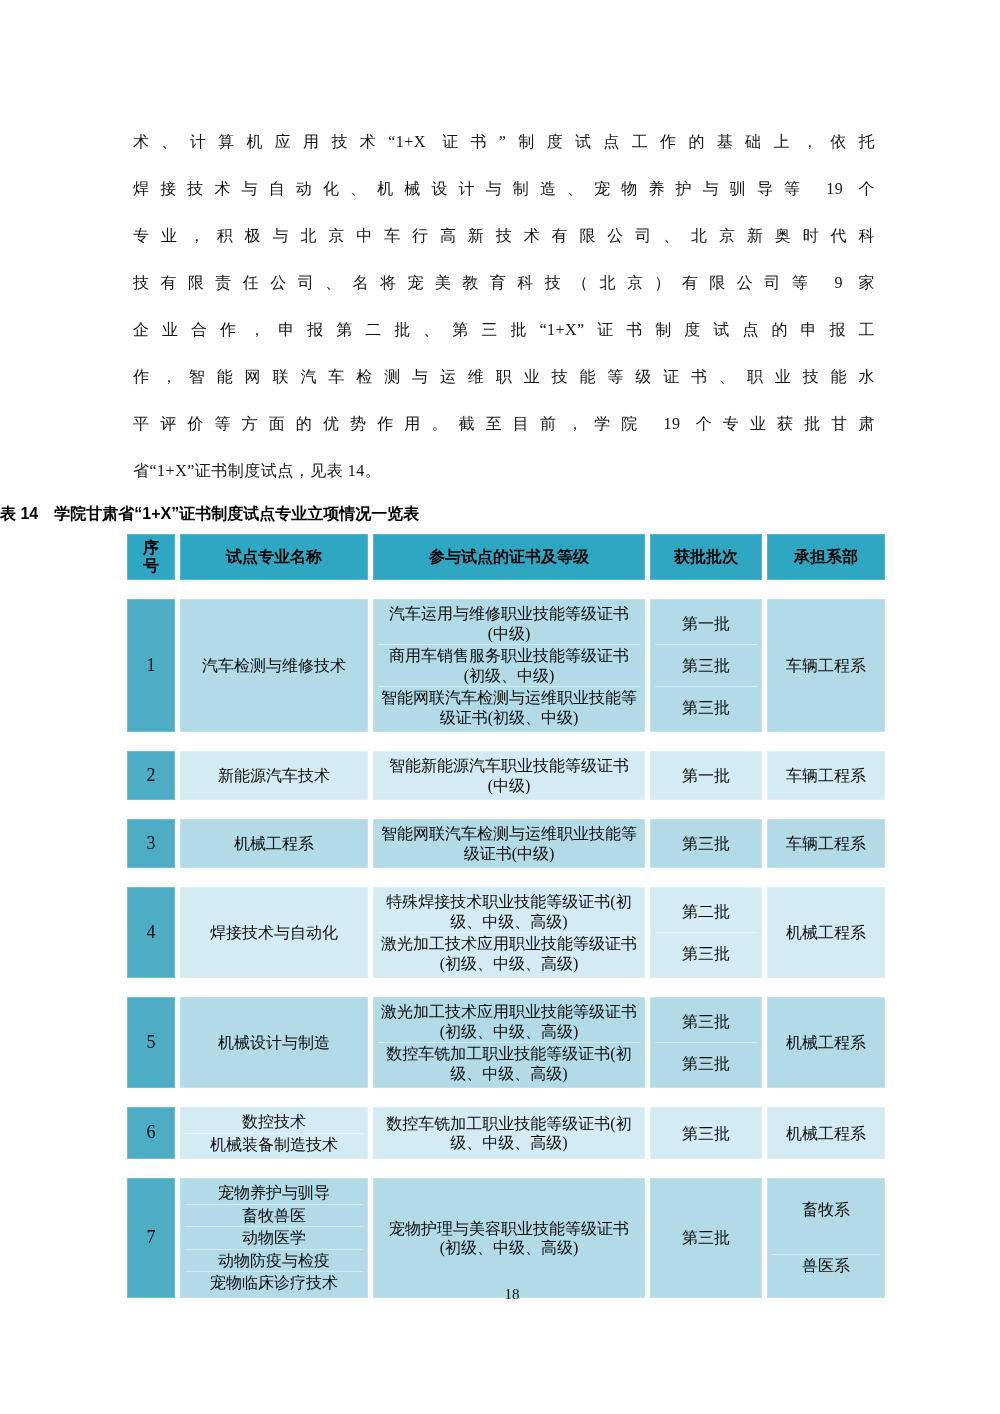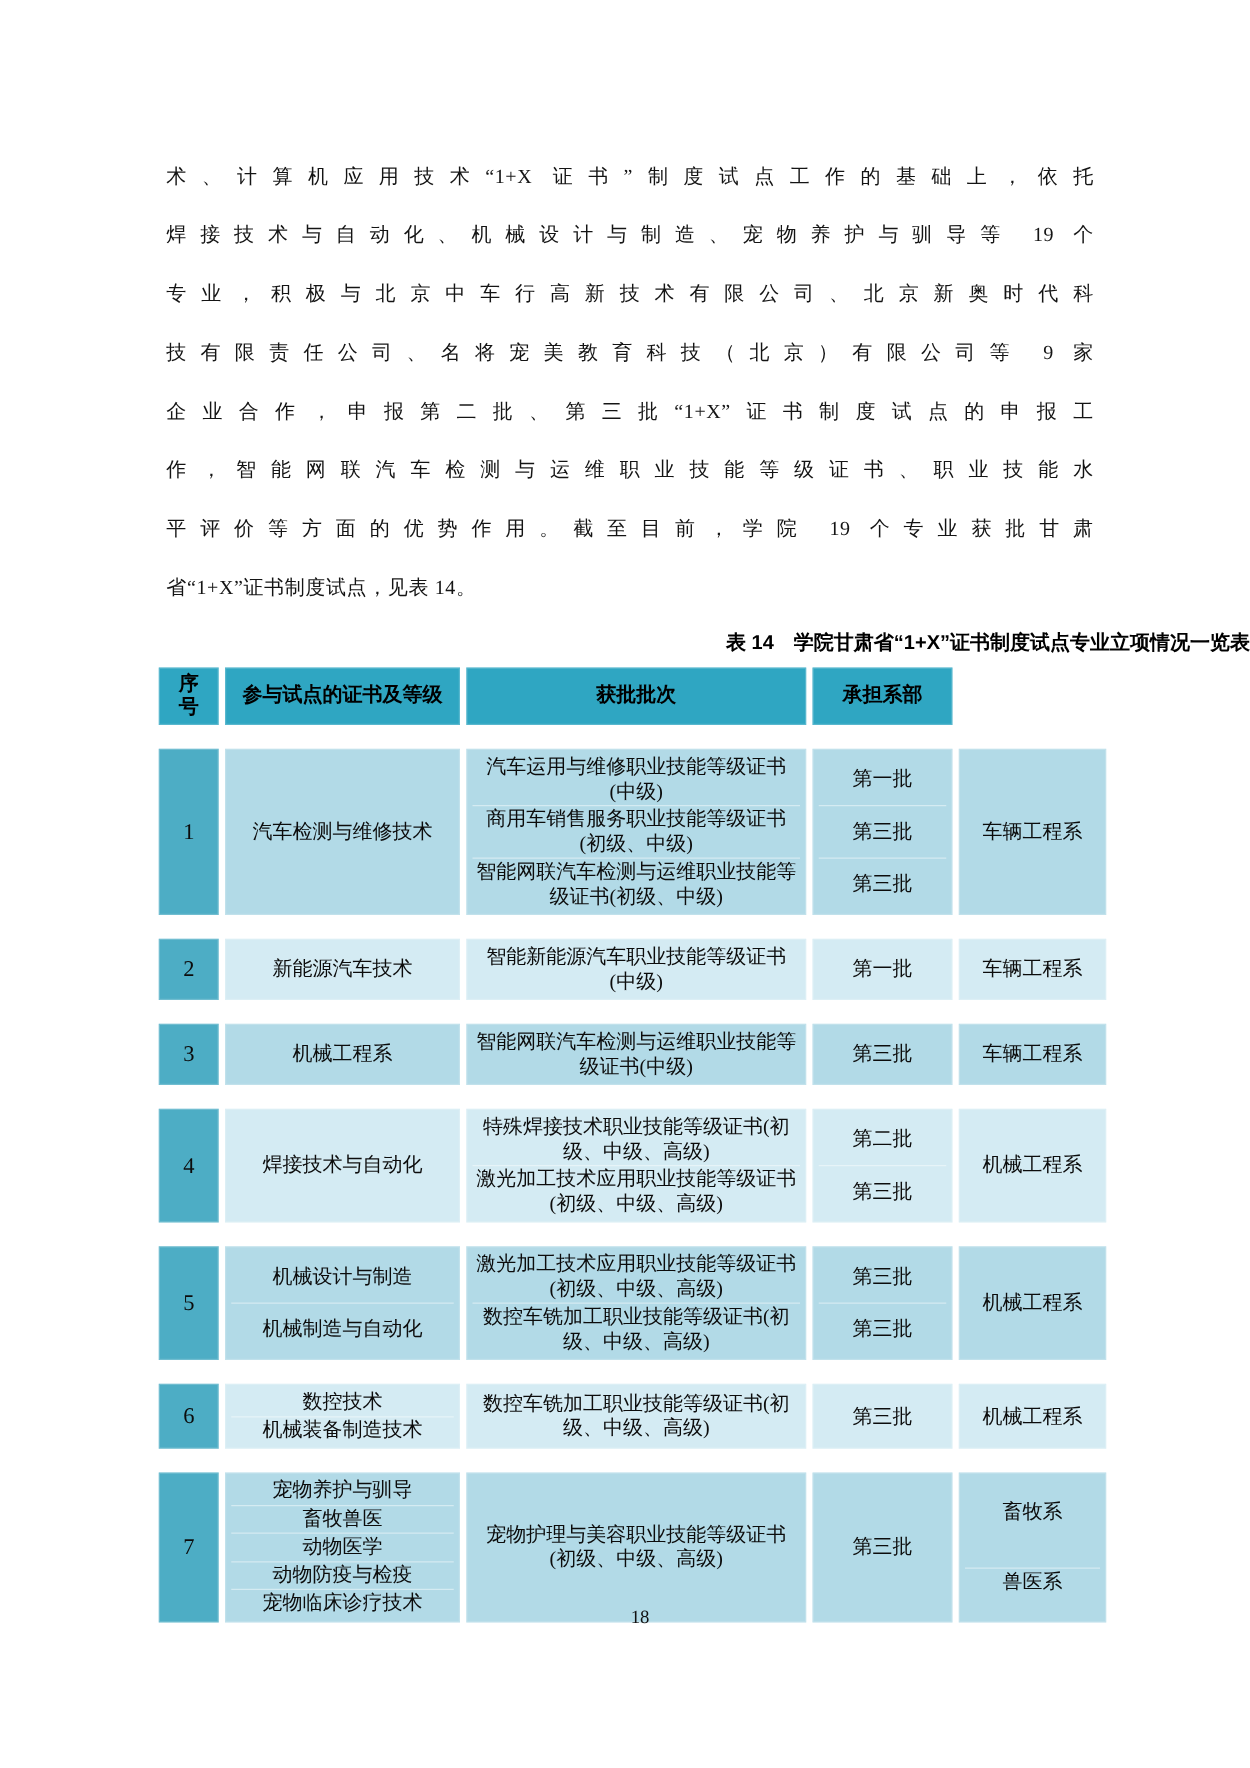--- a/index.html
+++ b/index.html
@@ -14,21 +14,21 @@
   .para{position:absolute;left:133px;top:118px;width:742px;}
   .para-line{
     font-size:16px;line-height:47px;height:47px;
     text-align:justify;text-align-last:justify;text-justify:inter-character;
     color:#141414;letter-spacing:0.5px;
   }
   .para-line.last{text-align-last:left;}
 
   
   .caption{
-    position:absolute;top:504px;left:0;width:100%;text-align:right;
+    position:absolute;top:504px;left:0;width:100%;text-align:left;
     font-family:"Liberation Sans","DejaVu Sans",sans-serif;
     font-weight:bold;font-size:16px;color:#000;
   }
 
   
   .xtable{
     position:absolute;left:127px;top:534px;width:758px;
     display:flex;flex-direction:column;gap:19px;
     --head:#2fa6c2;--seq:#4dadc5;--dark:#b2dae7;--light:#d4ebf3;
   }
@@ -87,20 +87,23 @@
     </div>
 
   <div class="caption">表 14　学院甘肃省“1+X”证书制度试点专业立项情况一览表</div>
 
   <div class="xtable">
     <div class="trow head">
         <div class="cell hseq">
           <span>序号</span>
         </div>
         <div class="cell">
+          <span>试点专业名称</span>
+        </div>
+        <div class="cell">
           <span>参与试点的证书及等级</span>
         </div>
         <div class="cell">
           <span>获批批次</span>
         </div>
         <div class="cell">
           <span>承担系部</span>
         </div>
       </div>
 
@@ -167,21 +170,20 @@
           <div class="sub">第三批</div>
         </div>
         <div class="cell bandcell ">
           <div class="sub">机械工程系</div>
         </div>
       </div>
       <div class="trow r5 shade-dark">
         <div class="cell seq-cell">5</div>
         <div class="cell bandcell ">
           <div class="sub">机械设计与制造</div>
-          <div class="sub">机械制造与自动化</div>
         </div>
         <div class="cell bandcell ">
           <div class="sub">激光加工技术应用职业技能等级证书(初级、中级、高级)</div>
           <div class="sub">数控车铣加工职业技能等级证书(初级、中级、高级)</div>
         </div>
         <div class="cell bandcell ">
           <div class="sub">第三批</div>
           <div class="sub">第三批</div>
         </div>
         <div class="cell bandcell ">

